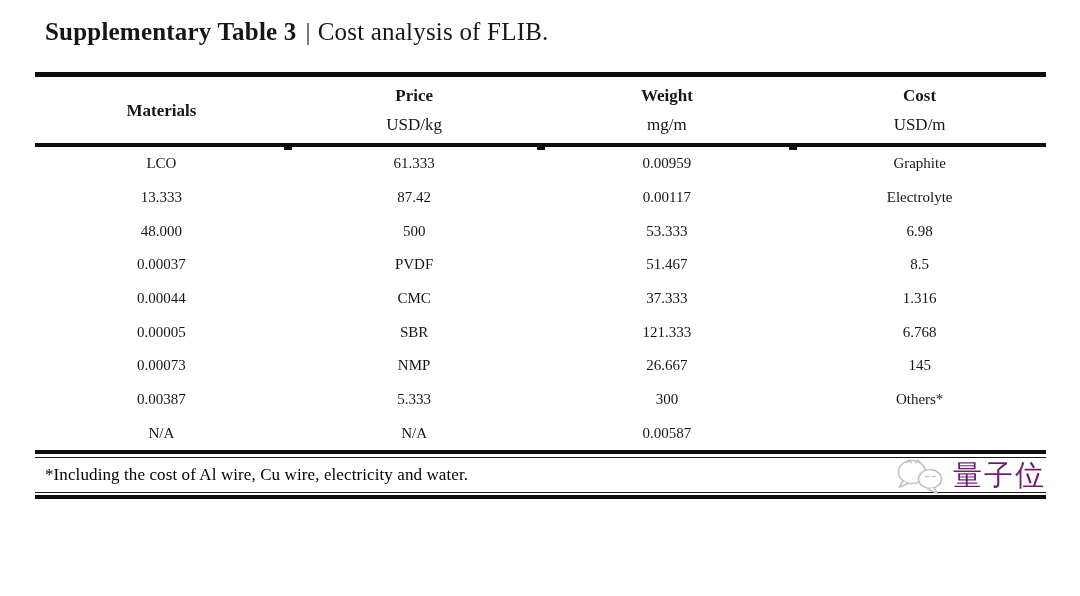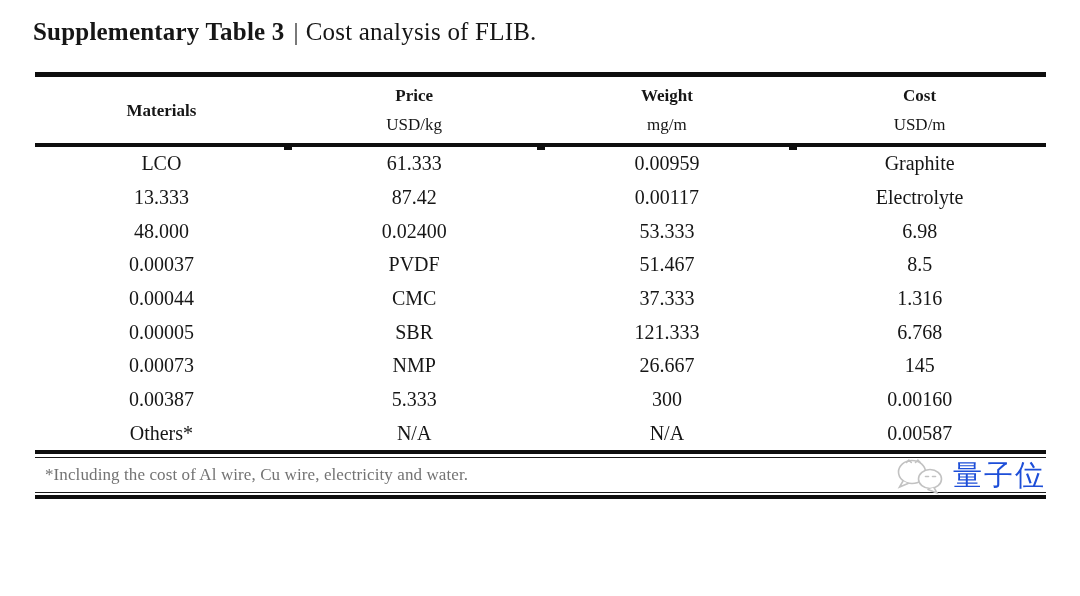--- a/index.html
+++ b/index.html
@@ -5,20 +5,21 @@
   * { margin: 0; padding: 0; box-sizing: border-box; }
   html, body { background: #ffffff; }
   .page {
     position: relative;
     width: 1080px;
     height: 596px;
     background: #ffffff;
     font-family: "Liberation Serif", "DejaVu Serif", serif;
     color: #161616;
     overflow: hidden;
+    padding-left: 12px;
   }
   .title {
     margin: 15px 0 0 33px;
     font-size: 25px;
     line-height: 33px;
     font-weight: 400;
     letter-spacing: 0.2px;
   }
   .title .title-bold { font-weight: 700; }
   .title .title-sep { margin: 0 7px 0 9px; color: #2a2a2a; }
@@ -64,21 +65,21 @@
 
   .tbody {
     display: grid;
     grid-template-columns: repeat(4, 1fr);
     grid-auto-rows: 33.7px;
   }
   .cell {
     display: flex;
     align-items: center;
     justify-content: center;
-    font-size: 20px;
+    font-size: 15px;
     white-space: nowrap;
   }
 
   .total-section {
     position: relative;
     display: grid;
     grid-template-columns: repeat(4, 1fr);
     height: 40px;
   }
   .partial-rule {
@@ -96,37 +97,37 @@
 
   .footnote-row {
     position: relative;
     height: 34px;
     display: flex;
     align-items: center;
   }
   .footnote {
     padding-left: 10px;
     font-size: 17px;
-    color: #737373;
+    color: #000000;
     letter-spacing: 0.1px;
   }
   .watermark {
     position: absolute;
     right: 0;
     top: 50%;
     transform: translateY(-50%);
     display: flex;
     align-items: center;
     gap: 5px;
   }
   .watermark svg { display: block; }
   .watermark-text {
     font-size: 29px;
     line-height: 1;
-    color: #1d4ed8;
+    color: #701a75;
     letter-spacing: 2px;
     font-family: "Liberation Sans", "DejaVu Sans", sans-serif;
   }
 </style>
 </head>
 <body>
 
 <div class="page">
 
   <h1 class="title">
@@ -166,21 +167,21 @@
       <div class="cell">61.333</div>
       <div class="cell">0.00959</div>
 
       <div class="cell">Graphite</div>
       <div class="cell">13.333</div>
       <div class="cell">87.42</div>
       <div class="cell">0.00117</div>
 
       <div class="cell">Electrolyte</div>
       <div class="cell">48.000</div>
-      <div class="cell">0.02400</div>
+      <div class="cell">500</div>
 
       <div class="cell">53.333</div>
       <div class="cell">6.98</div>
       <div class="cell">0.00037</div>
 
       <div class="cell">PVDF</div>
       <div class="cell">51.467</div>
       <div class="cell">8.5</div>
       <div class="cell">0.00044</div>
 
@@ -194,21 +195,20 @@
       <div class="cell">6.768</div>
       <div class="cell">0.00073</div>
 
       <div class="cell">NMP</div>
       <div class="cell">26.667</div>
       <div class="cell">145</div>
       <div class="cell">0.00387</div>
 
       <div class="cell">5.333</div>
       <div class="cell">300</div>
-      <div class="cell">0.00160</div>
 
       <div class="cell">Others*</div>
       <div class="cell">N/A</div>
       <div class="cell">N/A</div>
       <div class="cell">0.00587</div>
     </div>
 
 
     <div class="rule-mid"></div>
     <div class="gap3"></div>

